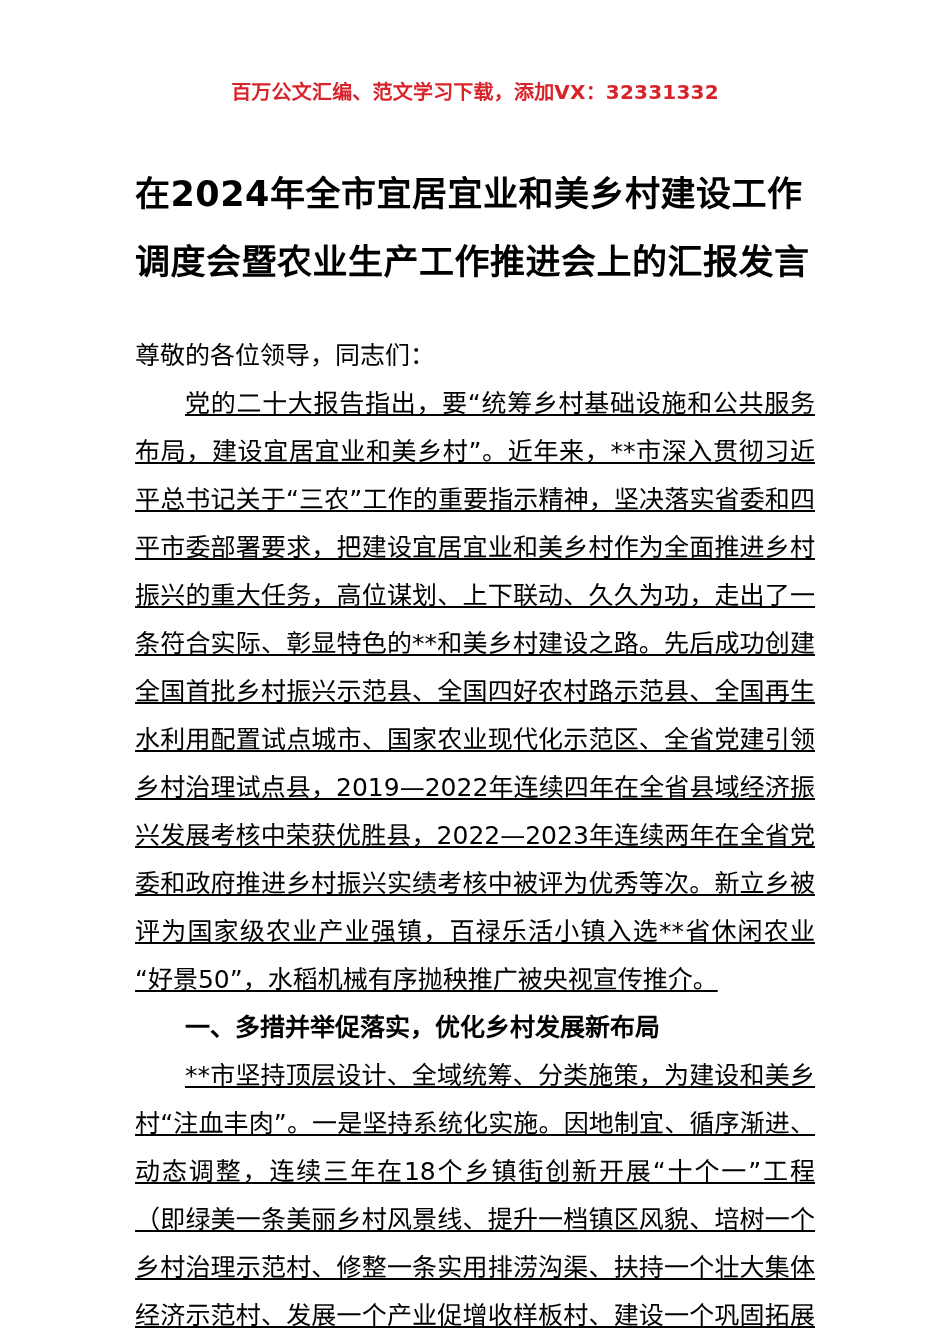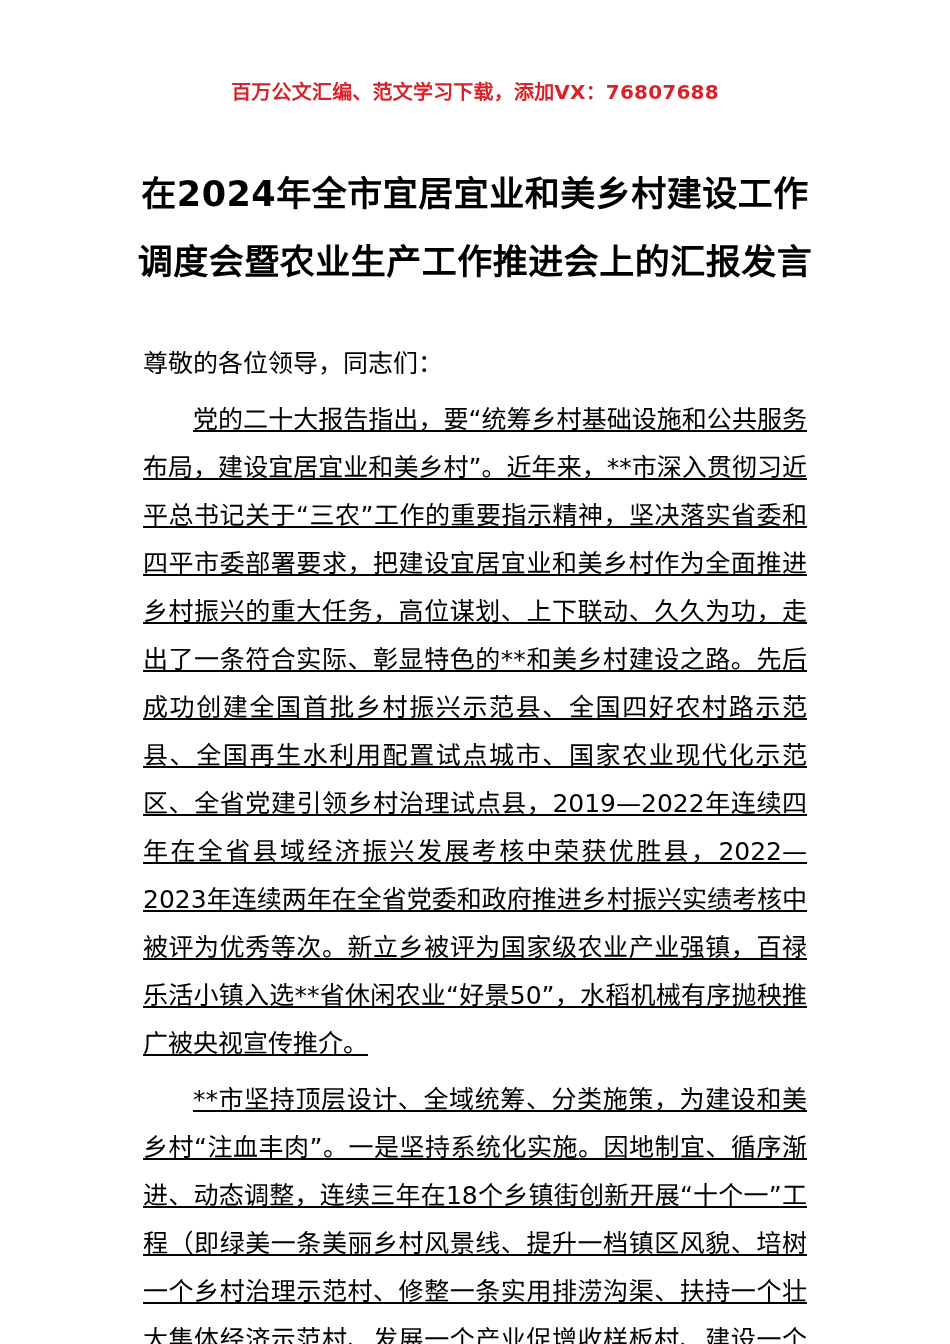--- a/index.html
+++ b/index.html
@@ -39,21 +39,21 @@
     font-weight: bold;
     letter-spacing: 0.2px;
     font-family: "DejaVu Sans", "Liberation Sans", sans-serif;
   }
 
   
   .doc-title {
     margin: 0 auto;
     padding-top: 58px;
     width: 680px;
-    text-align: center;
+    text-align: left;
     font-size: 35px;
     font-weight: bold;
     line-height: 68px;
     letter-spacing: 0.5px;
     font-family: "DejaVu Sans", "Liberation Sans", sans-serif;
   }
 
   
   .doc-body {
     width: 680px;
@@ -61,52 +61,53 @@
     padding-top: 36px;
     font-size: 25px;
     line-height: 48px;
     text-align: justify;
     text-justify: inter-ideograph;
     letter-spacing: 0px;
     font-family: "DejaVu Sans", "Liberation Sans", sans-serif;
   }
 
   .para {
-    margin: 8px;
+    margin: 0;
     text-indent: 0;
     text-align: justify;
   }
   .para.indent {
     text-indent: 2em;
     text-decoration: underline;
   }
   .section-heading {
     margin: 0;
     text-indent: 2em;
     font-weight: bold;
     text-align: left;
   }
 </style>
 </head>
 <body>
 
 <div class="page">
 
   <div class="promo-header">
-    <span class="promo-header-text">百万公文汇编、范文学习下载，添加VX：76807688</span>
+    <span class="promo-header-text">百万公文汇编、范文学习下载，添加VX：32331332</span>
   </div>
 
   <h1 class="doc-title">
     <span>在2024年全市宜居宜业和美乡村建设工作调度会暨农业生产工作推进会上的汇报发言</span>
   </h1>
 
   <div class="doc-body">
 
     <p class="para">尊敬的各位领导，同志们：</p>
 
     <p class="para indent">党的二十大报告指出，要“统筹乡村基础设施和公共服务布局，建设宜居宜业和美乡村”。近年来，**市深入贯彻习近平总书记关于“三农”工作的重要指示精神，坚决落实省委和四平市委部署要求，把建设宜居宜业和美乡村作为全面推进乡村振兴的重大任务，高位谋划、上下联动、久久为功，走出了一条符合实际、彰显特色的**和美乡村建设之路。先后成功创建全国首批乡村振兴示范县、全国四好农村路示范县、全国再生水利用配置试点城市、国家农业现代化示范区、全省党建引领乡村治理试点县，2019—2022年连续四年在全省县域经济振兴发展考核中荣获优胜县，2022—2023年连续两年在全省党委和政府推进乡村振兴实绩考核中被评为优秀等次。新立乡被评为国家级农业产业强镇，百禄乐活小镇入选**省休闲农业“好景50”，水稻机械有序抛秧推广被央视宣传推介。</p>
 
+    <p class="section-heading">一、多措并举促落实，优化乡村发展新布局</p>
 
     <p class="para indent">**市坚持顶层设计、全域统筹、分类施策，为建设和美乡村“注血丰肉”。一是坚持系统化实施。因地制宜、循序渐进、动态调整，连续三年在18个乡镇街创新开展“十个一”工程（即绿美一条美丽乡村风景线、提升一档镇区风貌、培树一个乡村治理示范村、修整一条实用排涝沟渠、扶持一个壮大集体经济示范村、发展一个产业促增收样板村、建设一个巩固拓展脱贫攻坚成果先进村、打造</p>
 
   </div>
 
 </div>
 
 </body></html>

